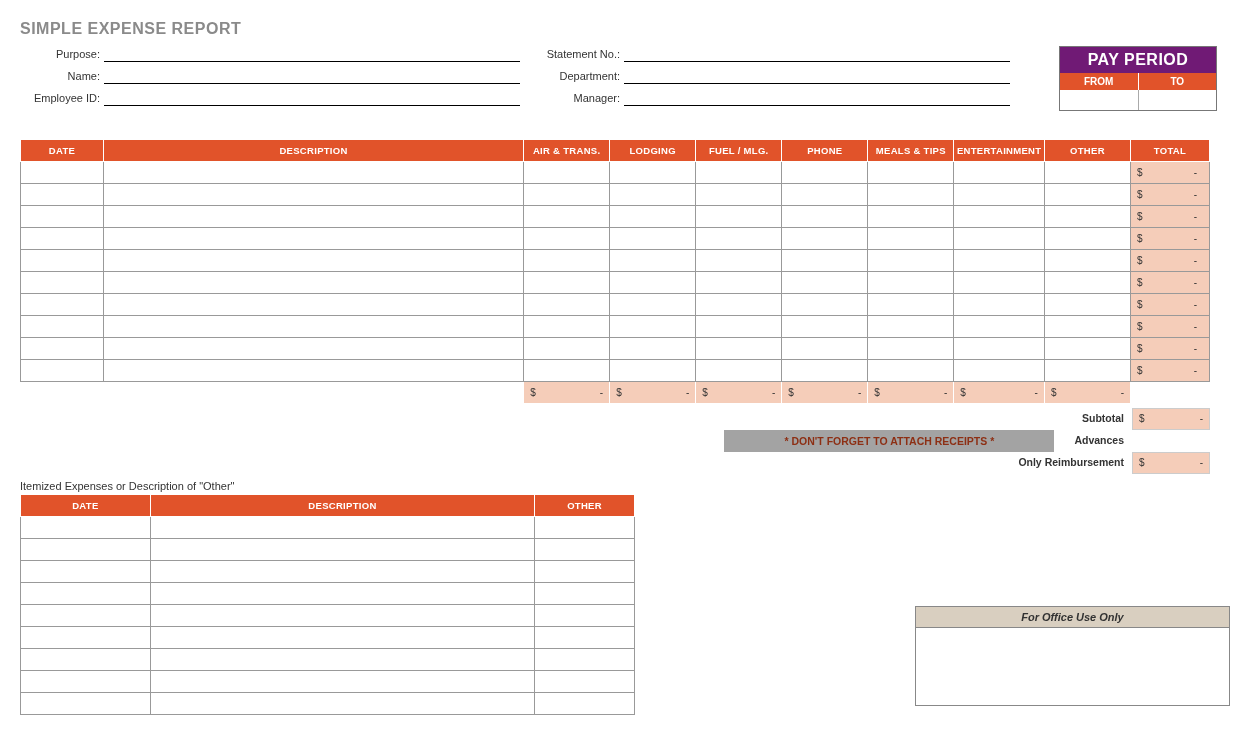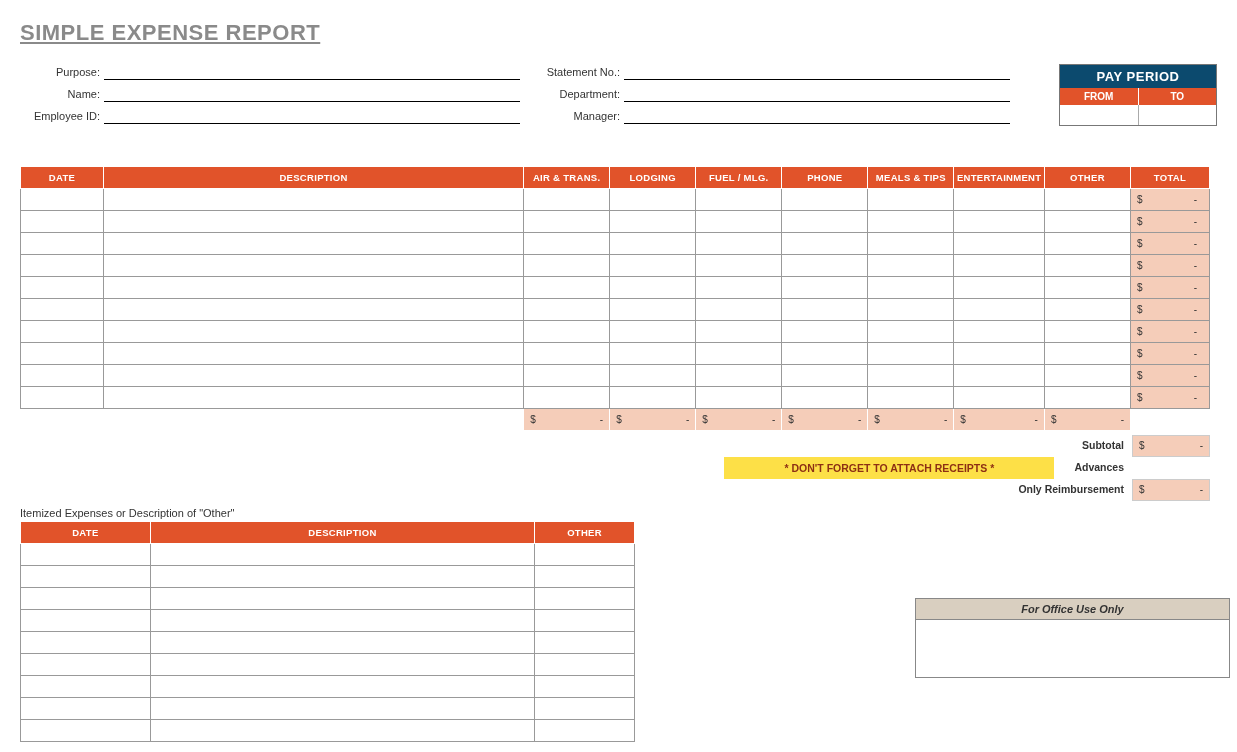--- a/index.html
+++ b/index.html
@@ -7,56 +7,55 @@
     margin: 0;
     padding: 20px;
     font-family: Arial, sans-serif;
     font-size: 11px;
     color: #333;
     background: #fff;
     width: 1237px;
   }
   .title {
     font-family: "Century Gothic", Arial, sans-serif;
-    font-size: 22px;
+    font-size: 16px;
     font-weight: bold;
     letter-spacing: 0.5px;
     color: #8a8a8a;
-    margin-bottom: 18px;
-    text-decoration: underline;
+    margin-bottom: 8px;
   }
   .info-row {
     display: flex;
     align-items: flex-start;
-    margin-bottom: 40px;
+    margin-bottom: 28px;
   }
   .info-left, .info-right {
     display: grid;
     grid-template-columns: 80px 1fr;
     row-gap: 6px;
     column-gap: 4px;
   }
   .info-left { flex: 0 0 500px; }
   .info-right { flex: 0 0 490px; grid-template-columns: 100px 1fr; }
   .info-label { text-align: right; font-size: 11px; padding-top: 2px; }
   .info-line {
     border-bottom: 1px solid #000;
     height: 16px;
   }
   .pay-box {
     margin-left: auto;
     width: 158px;
     border: 1px solid #777;
   }
   .pay-header {
-    background: #0c4a6e;
+    background: #701a75;
     color: #fff;
     text-align: center;
     font-weight: bold;
-    font-size: 13px;
+    font-size: 16px;
     padding: 4px 0;
     letter-spacing: 0.5px;
   }
   .pay-subrow { display: flex; }
   .pay-sub {
     flex: 1;
     background: #e1532a;
     color: #fff;
     text-align: center;
     font-weight: bold;
@@ -106,21 +105,21 @@
   }
   .col-total-row td .cur { position: absolute; left: 6px; }
   .col-total-row td.blank { background: none; border: none; }
 
   .summary-block {
     display: flex;
     margin-top: 4px;
     width: 1190px;
   }
   .receipts-note {
-    background: #fde047;
+    background: #a3a3a3;
     color: #8d2f14;
     font-weight: bold;
     text-align: center;
     font-size: 10.5px;
     padding: 5px 0;
     width: 330px;
     margin-left: auto;
   }
   .summary-labels {
     display: grid;
@@ -170,23 +169,23 @@
   }
   .sig-line {
     border-top: 1px solid #000;
     display: flex;
     font-size: 10.5px;
     font-weight: bold;
     padding-top: 4px;
   }
   .sig-line .auth { flex: 1; }
   .office-box {
-    margin-top: 18px;
+    margin-top: 26px;
     border: 1.5px solid #888;
-    height: 80px;
+    height: 100px;
   }
   .office-header {
     background: #d9cfc0;
     text-align: center;
     font-style: italic;
     font-weight: bold;
     font-size: 11px;
     padding: 4px 0;
     border-bottom: 1px solid #888;
   }

